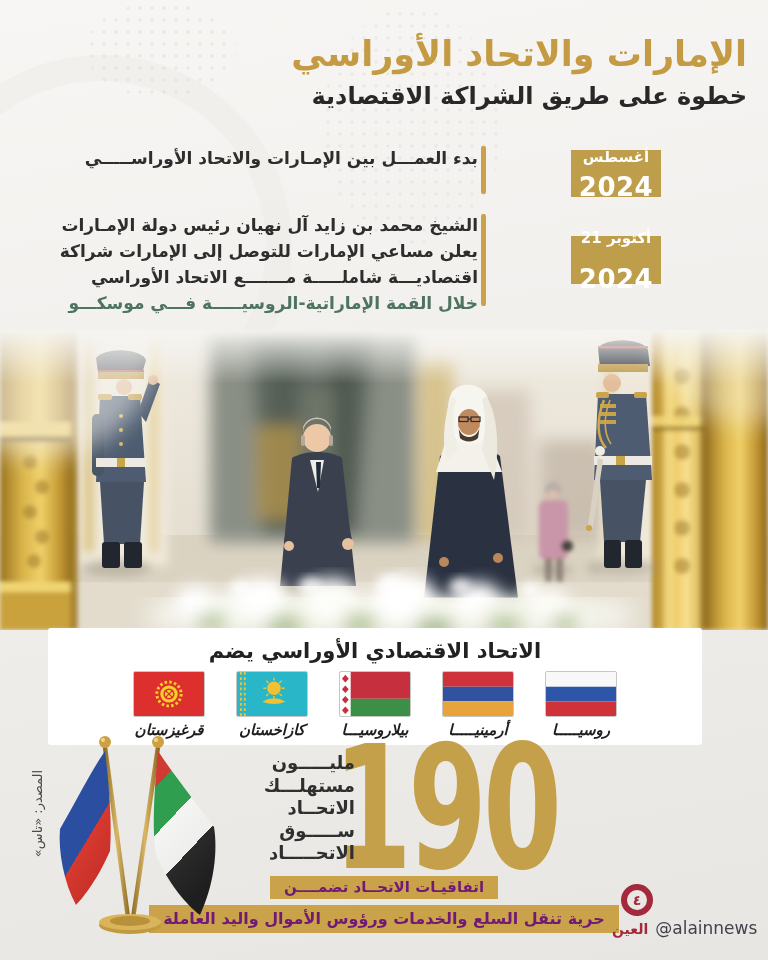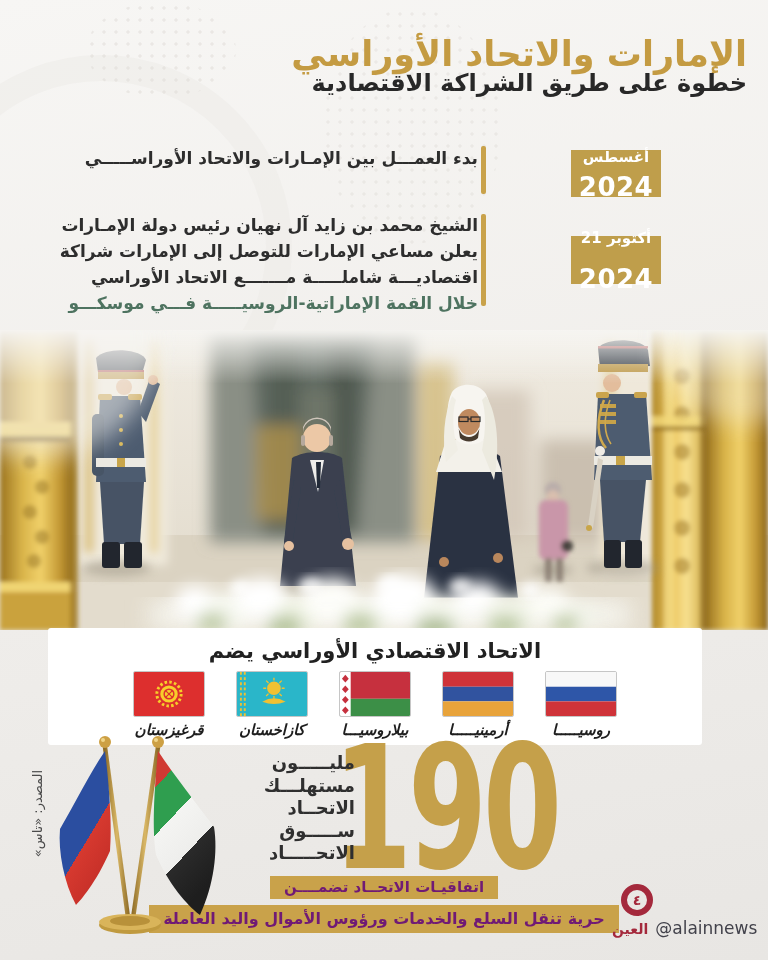--- a/index.html
+++ b/index.html
@@ -13,21 +13,21 @@
   .dots{position:absolute;border-radius:50%;
     background-image:radial-gradient(#dcd8d3 1.5px,transparent 1.7px);
     background-size:12px 12px;opacity:.45;}
   .dots1{left:86px;top:2px;width:150px;height:96px;}
   .dots2{left:322px;top:8px;width:180px;height:236px;opacity:.38;}
   .ring{position:absolute;left:-90px;top:55px;width:330px;height:330px;
     border:26px solid #edebe7;border-radius:50%;opacity:.55;}
   
   .title{position:absolute;top:32px;right:21px;direction:rtl;text-align:right;
     font-size:35px;line-height:44px;font-weight:bold;color:#c49b42;white-space:nowrap;}
-  .subtitle{position:absolute;top:67px;right:21px;direction:rtl;text-align:right;
+  .subtitle{position:absolute;top:80px;right:21px;direction:rtl;text-align:right;
     font-size:24px;line-height:32px;font-weight:bold;color:#282828;white-space:nowrap;}
   
   .para{position:absolute;direction:rtl;text-align:right;color:#2d2d2d;
     font-size:17px;line-height:26px;font-weight:bold;}
   .para div{white-space:nowrap;}
   .para .hl{color:#4e7360;}
   .vbar{position:absolute;width:5px;background:#c9a24a;border-radius:2px;}
   .badge{position:absolute;width:90px;background:#bf9e4b;color:#ffffff;
     display:flex;flex-direction:column;align-items:center;justify-content:center;}
   .badge .m{font-size:15px;line-height:18px;font-weight:bold;direction:rtl;}

